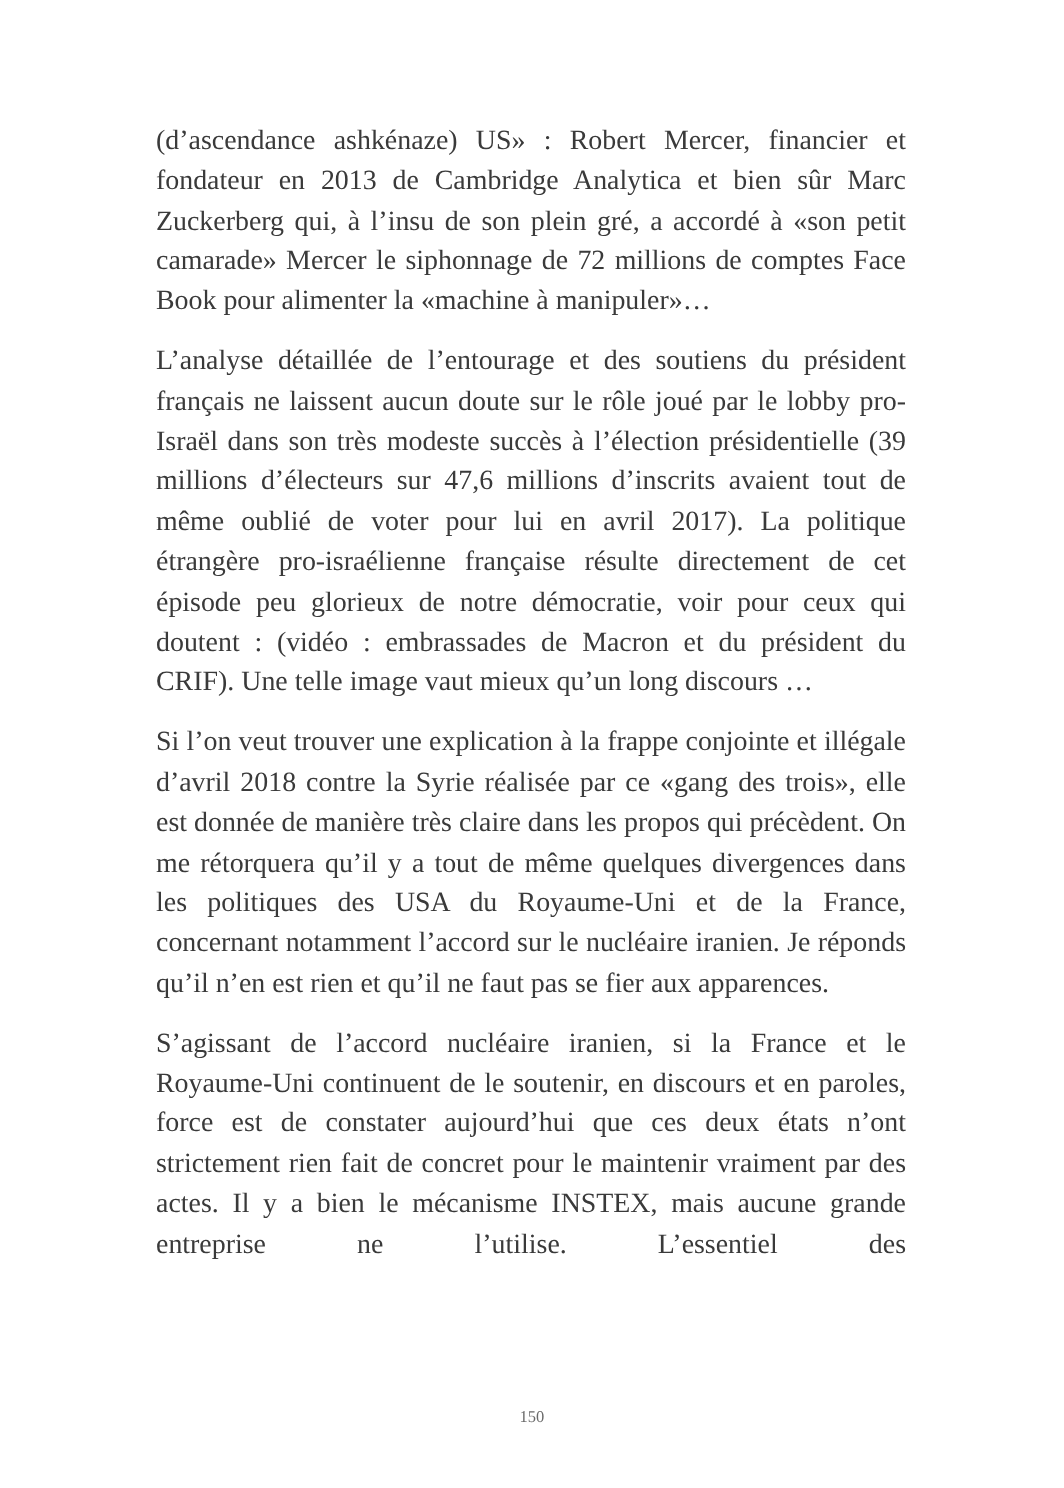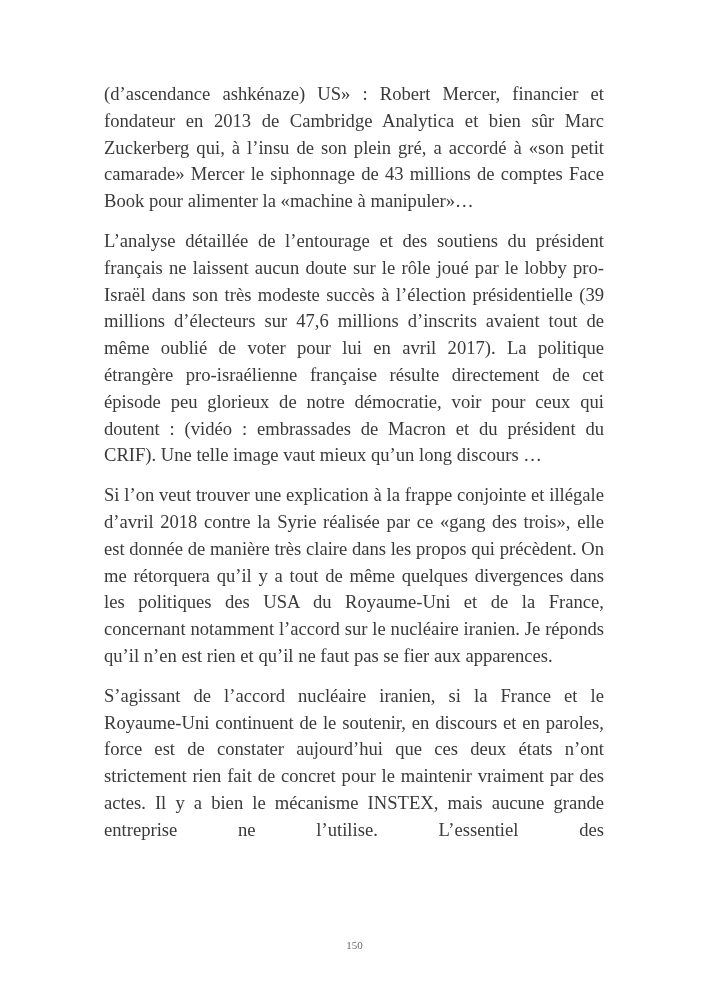--- a/index.html
+++ b/index.html
@@ -28,19 +28,19 @@
       text-align: center;
       font-family: "Liberation Serif", serif;
       font-size: 11px;
       color: #6a6a6a;
     }
   </style>
 </head>
 <body>
 
 <div class="page">
-  <p class="para">(d’ascendance ashkénaze) US» : Robert Mercer, financier et fondateur en 2013 de Cambridge Analytica et bien sûr Marc Zuckerberg qui, à l’insu de son plein gré, a accordé à «son petit camarade» Mercer le siphonnage de 43 millions de comptes Face Book pour alimenter la «machine à manipuler»…</p>
+  <p class="para">(d’ascendance ashkénaze) US» : Robert Mercer, financier et fondateur en 2013 de Cambridge Analytica et bien sûr Marc Zuckerberg qui, à l’insu de son plein gré, a accordé à «son petit camarade» Mercer le siphonnage de 72 millions de comptes Face Book pour alimenter la «machine à manipuler»…</p>
   <p class="para">L’analyse détaillée de l’entourage et des soutiens du président français ne laissent aucun doute sur le rôle joué par le lobby pro-Israël dans son très modeste succès à l’élection présidentielle (39 millions d’électeurs sur 47,6 millions d’inscrits avaient tout de même oublié de voter pour lui en avril 2017). La politique étrangère pro-israélienne française résulte directement de cet épisode peu glorieux de notre démocratie, voir pour ceux qui doutent : (vidéo : embrassades de Macron et du président du CRIF). Une telle image vaut mieux qu’un long discours …</p>
   <p class="para">Si l’on veut trouver une explication à la frappe conjointe et illégale d’avril 2018 contre la Syrie réalisée par ce «gang des trois», elle est donnée de manière très claire dans les propos qui précèdent. On me rétorquera qu’il y a tout de même quelques divergences dans les politiques des USA du Royaume-Uni et de la France, concernant notamment l’accord sur le nucléaire iranien. Je réponds qu’il n’en est rien et qu’il ne faut pas se fier aux apparences.</p>
   <p class="para last-para" style="text-align-last: justify;">S’agissant de l’accord nucléaire iranien, si la France et le Royaume-Uni continuent de le soutenir, en discours et en paroles, force est de constater aujourd’hui que ces deux états n’ont strictement rien fait de concret pour le maintenir vraiment par des actes. Il y a bien le mécanisme INSTEX, mais aucune grande entreprise ne l’utilise. L’essentiel des</p>
 </div>
 
 <div class="page-number">150</div>
 
 </body></html>

